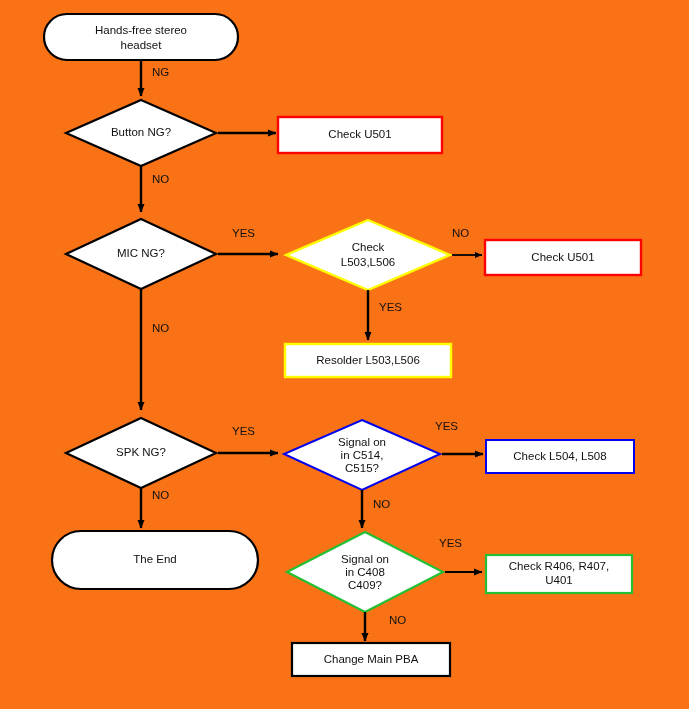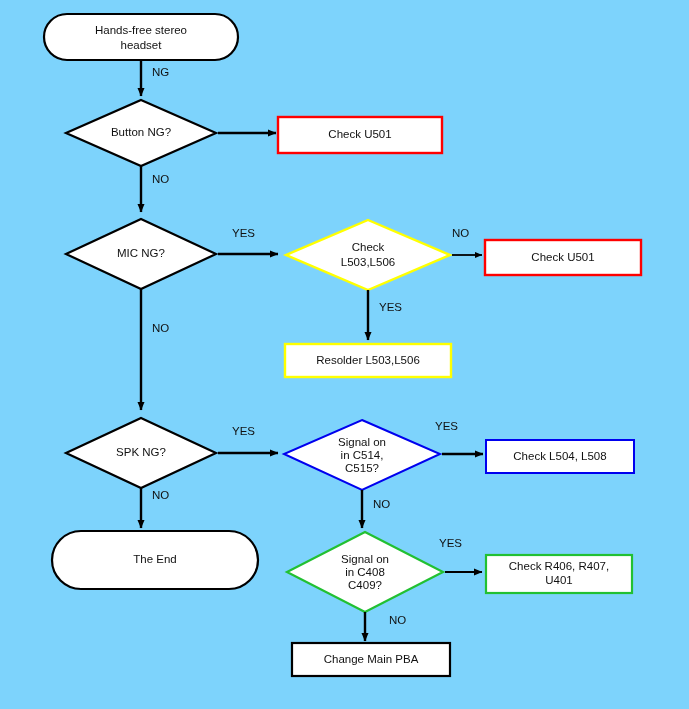--- a/index.html
+++ b/index.html
@@ -7,21 +7,21 @@
     padding: 0;
     background: #ffffff;
   }
   body {
     font-family: "Liberation Sans", sans-serif;
   }
   #flowchart-root {
     position: relative;
     width: 689px;
     height: 709px;
-    background: #7dd3fc;
+    background: #f97316;
     overflow: hidden;
   }
   svg#flow-svg {
     position: absolute;
     top: 0;
     left: 0;
     width: 689px;
     height: 709px;
   }
   .node-text {

